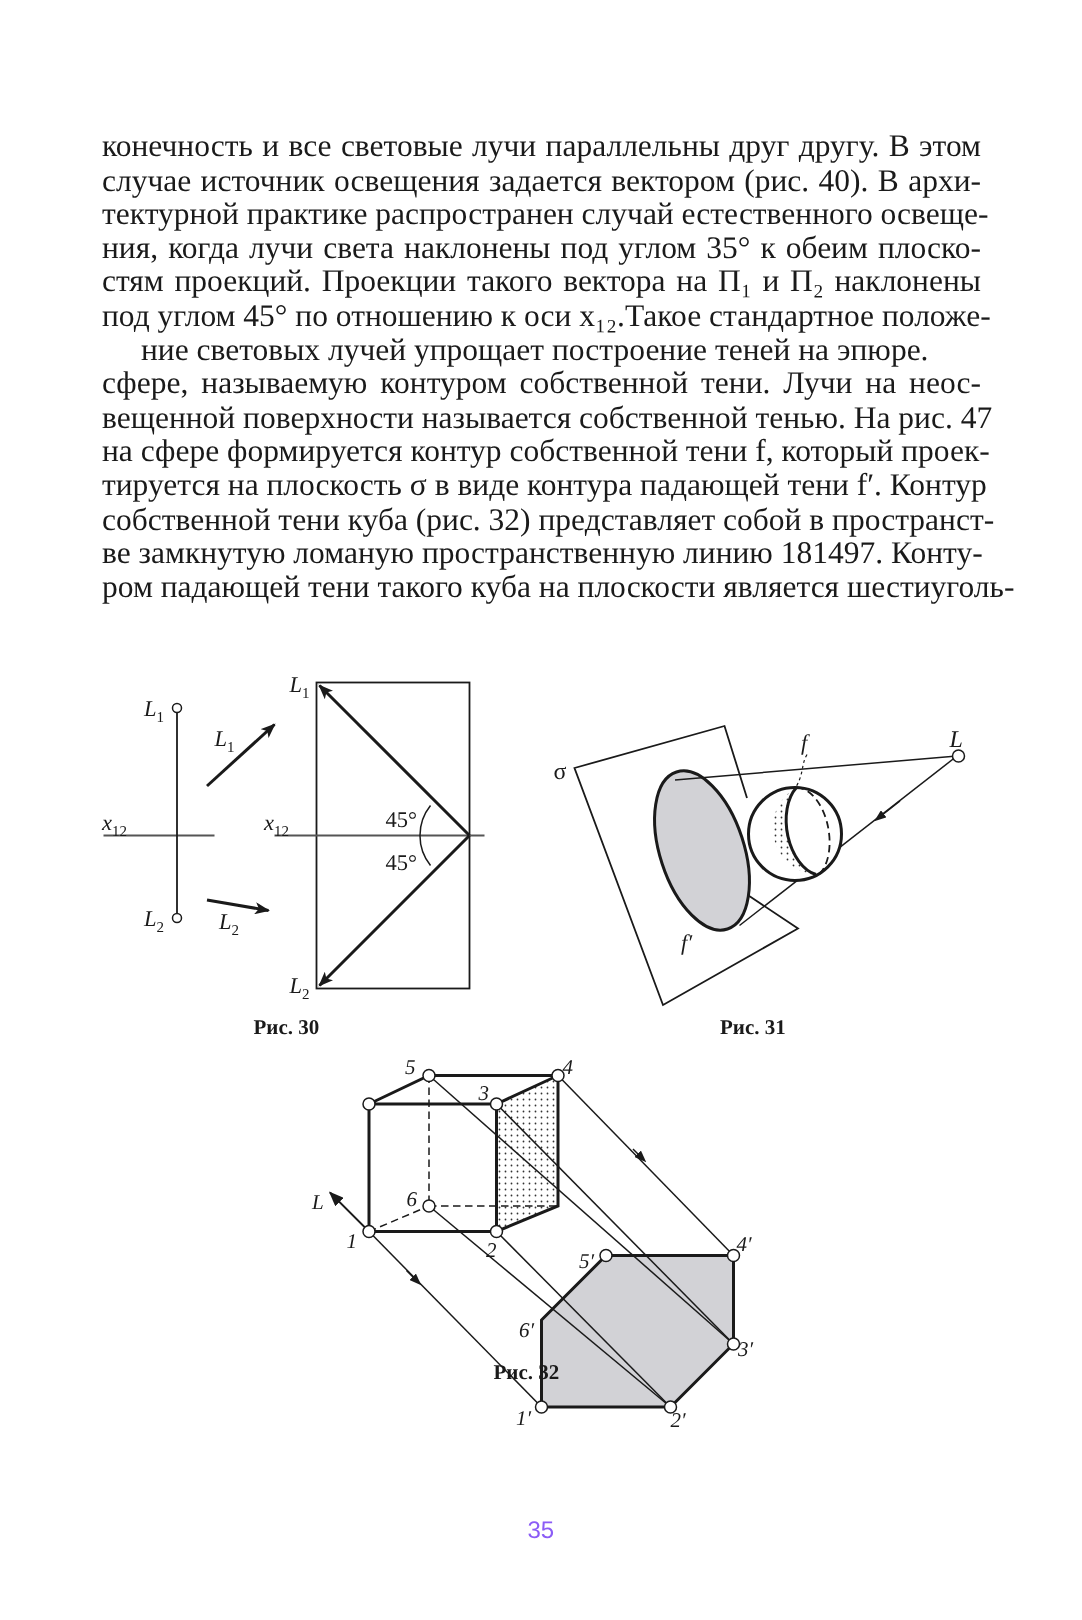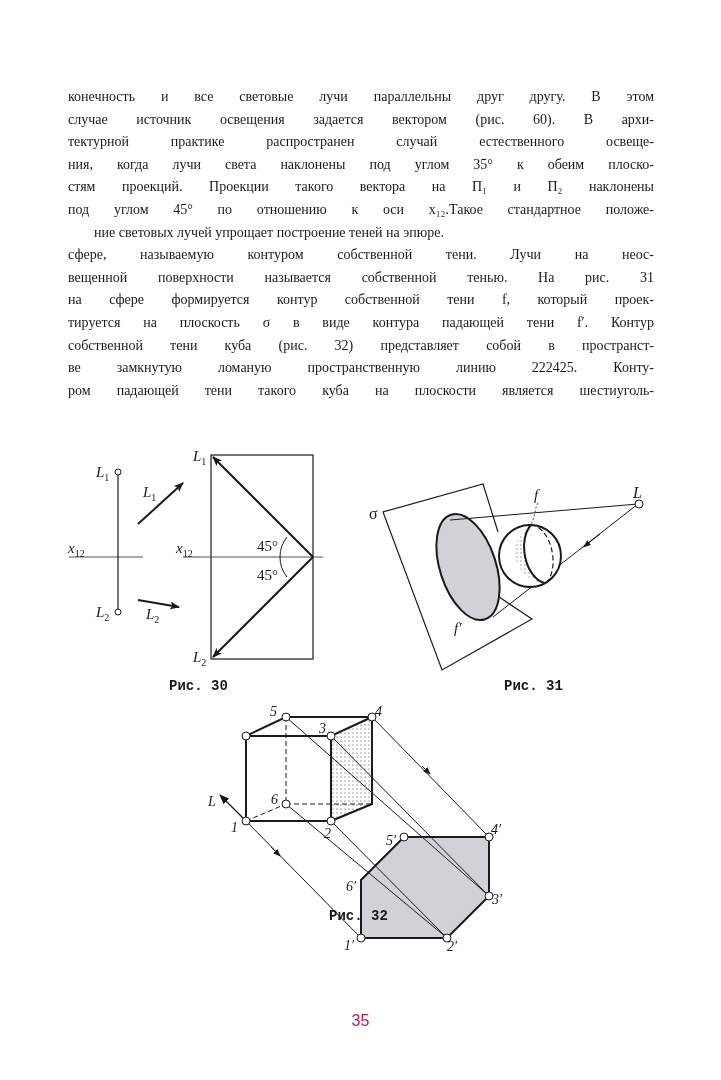--- a/index.html
+++ b/index.html
@@ -1,48 +1,48 @@
 <!DOCTYPE html>
 <html><head>
 <meta charset="utf-8">
 <style>
   html, body { margin: 0; padding: 0; background: #ffffff; }
   body { width: 721px; height: 1080px; position: relative; overflow: hidden;
          font-family: "Liberation Serif", "DejaVu Serif", serif; color: #1a1a1a; }
   .text-block { position: absolute; left: 68px; top: 86px; width: 586px;
-                font-size: 14px; line-height: 22.6px; text-align: justify; }
+                font-size: 21px; line-height: 22.6px; text-align: justify; }
   .line { display: block; white-space: nowrap; text-align-last: justify; text-align: justify; height: 22.6px; }
   .line.last { text-align-last: left; margin-left: 26px; }
   .indent { padding-left: 34px; }
   .it { }
   .fig { position: absolute; }
-  .caption { position: absolute; font-family: Liberation Mono, monospace;
+  .caption { position: absolute; font-family: Liberation Serif, serif;
              font-weight: bold; font-size: 14px; color: #1a1a1a; }
   .page-num { position: absolute; left: 0; width: 721px; top: 1012px; text-align: center;
-              font-family: "Liberation Sans", "DejaVu Sans", sans-serif; font-size: 16px; color: #be185d; }
+              font-family: "Liberation Sans", "DejaVu Sans", sans-serif; font-size: 16px; color: #8b5cf6; }
   svg text { font-family: "Liberation Serif", "DejaVu Serif", serif; fill: #1a1a1a; }
 </style>
 </head>
 <body>
 
 <div class="text-block">
   <span class="line">конечность и все световые лучи параллельны друг другу. В этом</span>
-  <span class="line">случае источник освещения задается вектором (рис. 60). В архи-</span>
+  <span class="line">случае источник освещения задается вектором (рис. 40). В архи-</span>
   <span class="line">тектурной практике распространен случай естественного освеще-</span>
   <span class="line">ния, когда лучи света наклонены под углом 35° к обеим плоско-</span>
   <span class="line">стям проекций. Проекции такого вектора на Π₁ и Π₂ наклонены</span>
   <span class="line">под углом 45° по отношению к оси x₁₂.Такое стандартное положе-</span>
   <span class="line last">ние световых лучей упрощает построение теней на эпюре.</span>
 
   <span class="line"><span>сфере, называемую </span><span class="it">контуром собственной тени</span><span>. Лучи на неос-</span></span>
-  <span class="line">вещенной поверхности называется собственной тенью. На рис. 31</span>
+  <span class="line">вещенной поверхности называется собственной тенью. На рис. 47</span>
   <span class="line">на сфере формируется контур собственной тени f, который проек-</span>
   <span class="line">тируется на плоскость σ в виде контура падающей тени f′. Контур</span>
   <span class="line">собственной тени куба (рис. 32) представляет собой в пространст-</span>
-  <span class="line"><span>ве замкнутую ломаную пространственную линию </span><span class="it">222425</span><span>. Конту-</span></span>
+  <span class="line"><span>ве замкнутую ломаную пространственную линию </span><span class="it">181497</span><span>. Конту-</span></span>
   <span class="line">ром падающей тени такого куба на плоскости является шестиуголь-</span>
 </div>
 
 <svg class="fig" style="left:60px;top:440px" width="280" height="240" viewBox="60 440 280 240">
   <defs>
     <marker id="ah" markerWidth="10" markerHeight="8" refX="9" refY="4" orient="auto" markerUnits="userSpaceOnUse">
       <path d="M0,0 L10,4 L0,8 L2.5,4 Z" fill="#1a1a1a"></path>
     </marker>
   </defs>
 
@@ -94,21 +94,21 @@
   <circle cx="530" cy="556" r="31" fill="#fff" stroke="#1a1a1a" stroke-width="2"></circle>
   <path d="M531,525 A20,32 -10 0,0 544,583 A31,31 0 0,1 531,525 Z" fill="url(#dots31)"></path>
   <path d="M531,525 A20,32 -10 0,0 544,583" fill="none" stroke="#1a1a1a" stroke-width="2"></path>
   <path d="M531,525 A18,31 -10 0,1 546,583" fill="none" stroke="#1a1a1a" stroke-width="1.2" stroke-dasharray="5,3"></path>
   <circle cx="639" cy="504" r="4" fill="#fff" stroke="#1a1a1a" stroke-width="1"></circle>
   <text x="633" y="498" font-size="16" font-style="italic">L</text>
   <text x="534" y="500" font-size="15" font-style="italic">f</text>
   <path d="M538,503 C534,510 536,515 531,524" fill="none" stroke="#1a1a1a" stroke-width="0.8" stroke-dasharray="2,2"></path>
   <text x="454" y="633" font-size="15" font-style="italic">f′</text>
 </svg>
-<div class="caption" style="left:504px;top:678px">Рис. 31</div>
+<div class="caption" style="left:480px;top:678px">Рис. 31</div>
 
 <svg class="fig" style="left:200px;top:700px" width="320" height="260" viewBox="200 700 320 260">
   <defs>
     <pattern id="dots32" width="4" height="4" patternUnits="userSpaceOnUse">
       <circle cx="1" cy="1" r="0.6" fill="#333"></circle>
     </pattern>
     <marker id="ah3" markerWidth="8" markerHeight="6" refX="4" refY="3" orient="auto" markerUnits="userSpaceOnUse">
       <path d="M0,0 L8,3 L0,6 Z" fill="#1a1a1a"></path>
     </marker>
     <marker id="ah4" markerWidth="10" markerHeight="8" refX="9" refY="4" orient="auto" markerUnits="userSpaceOnUse">

